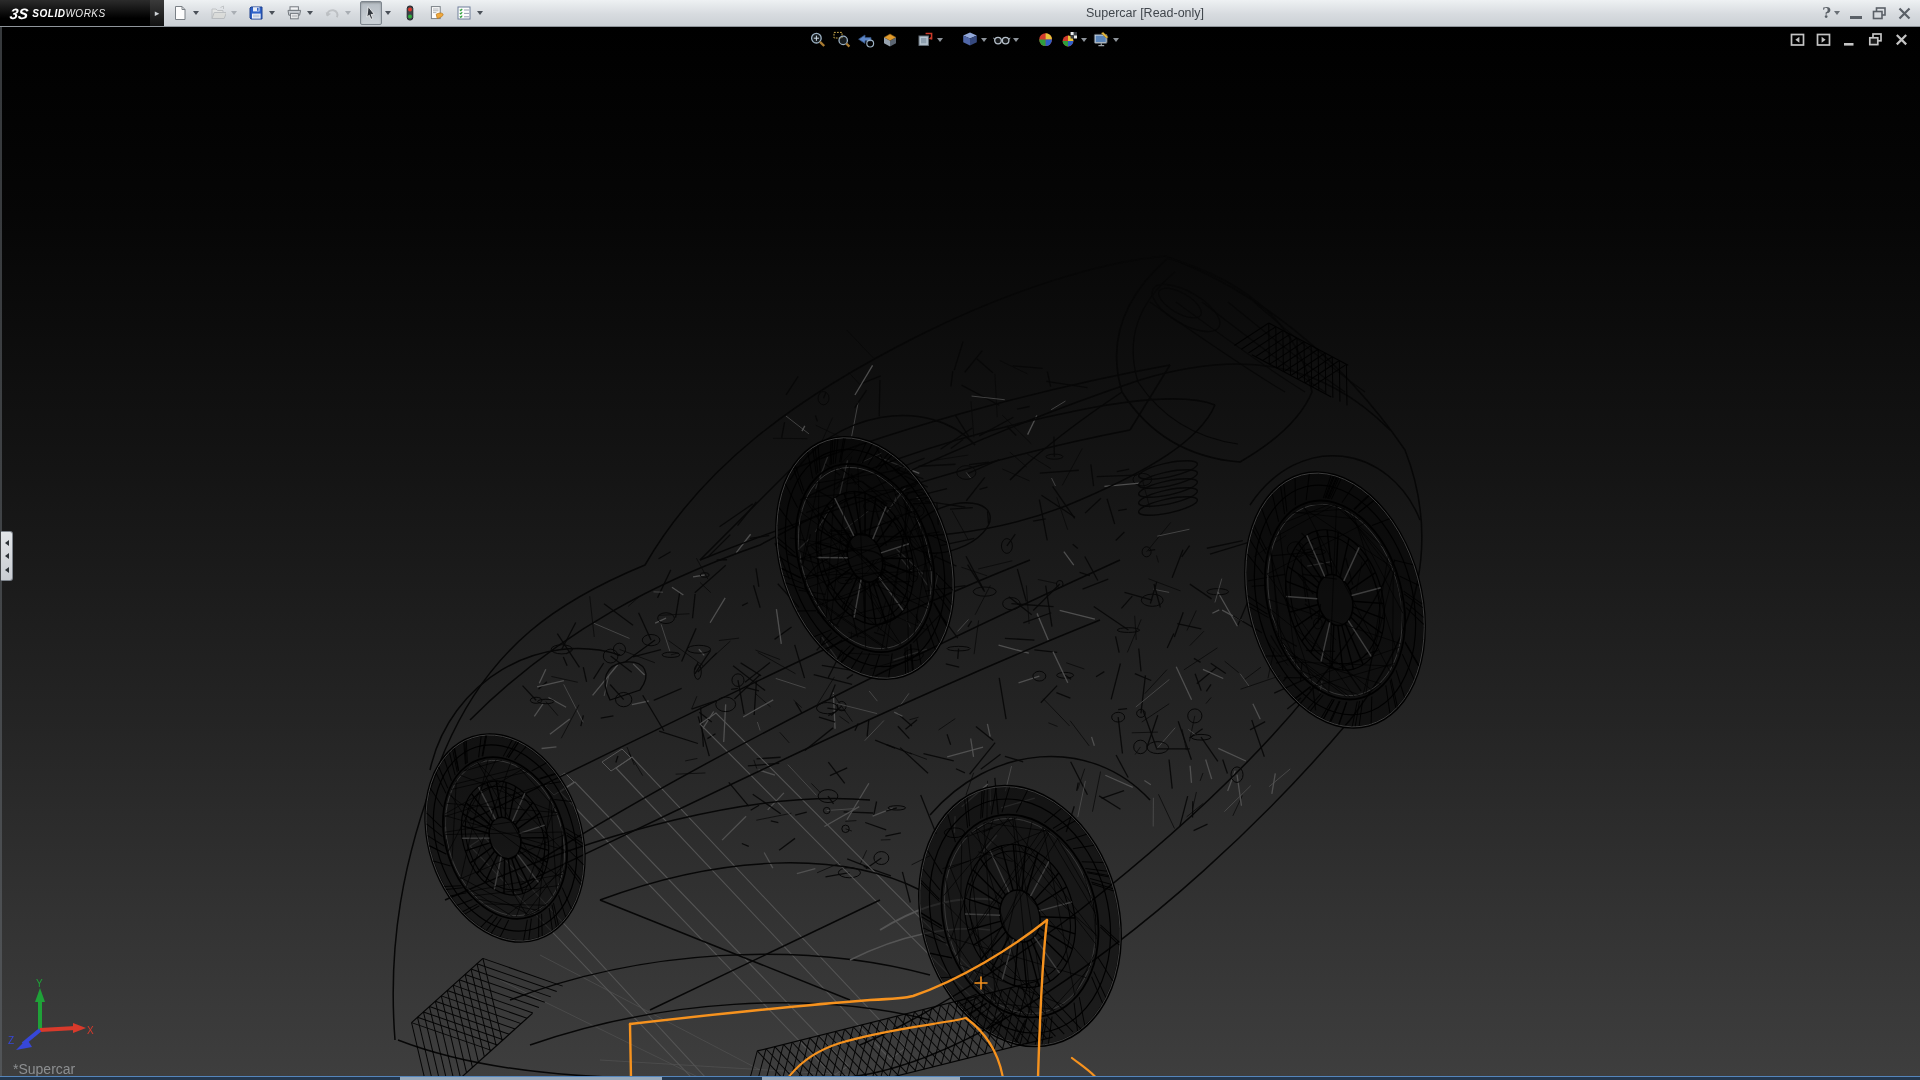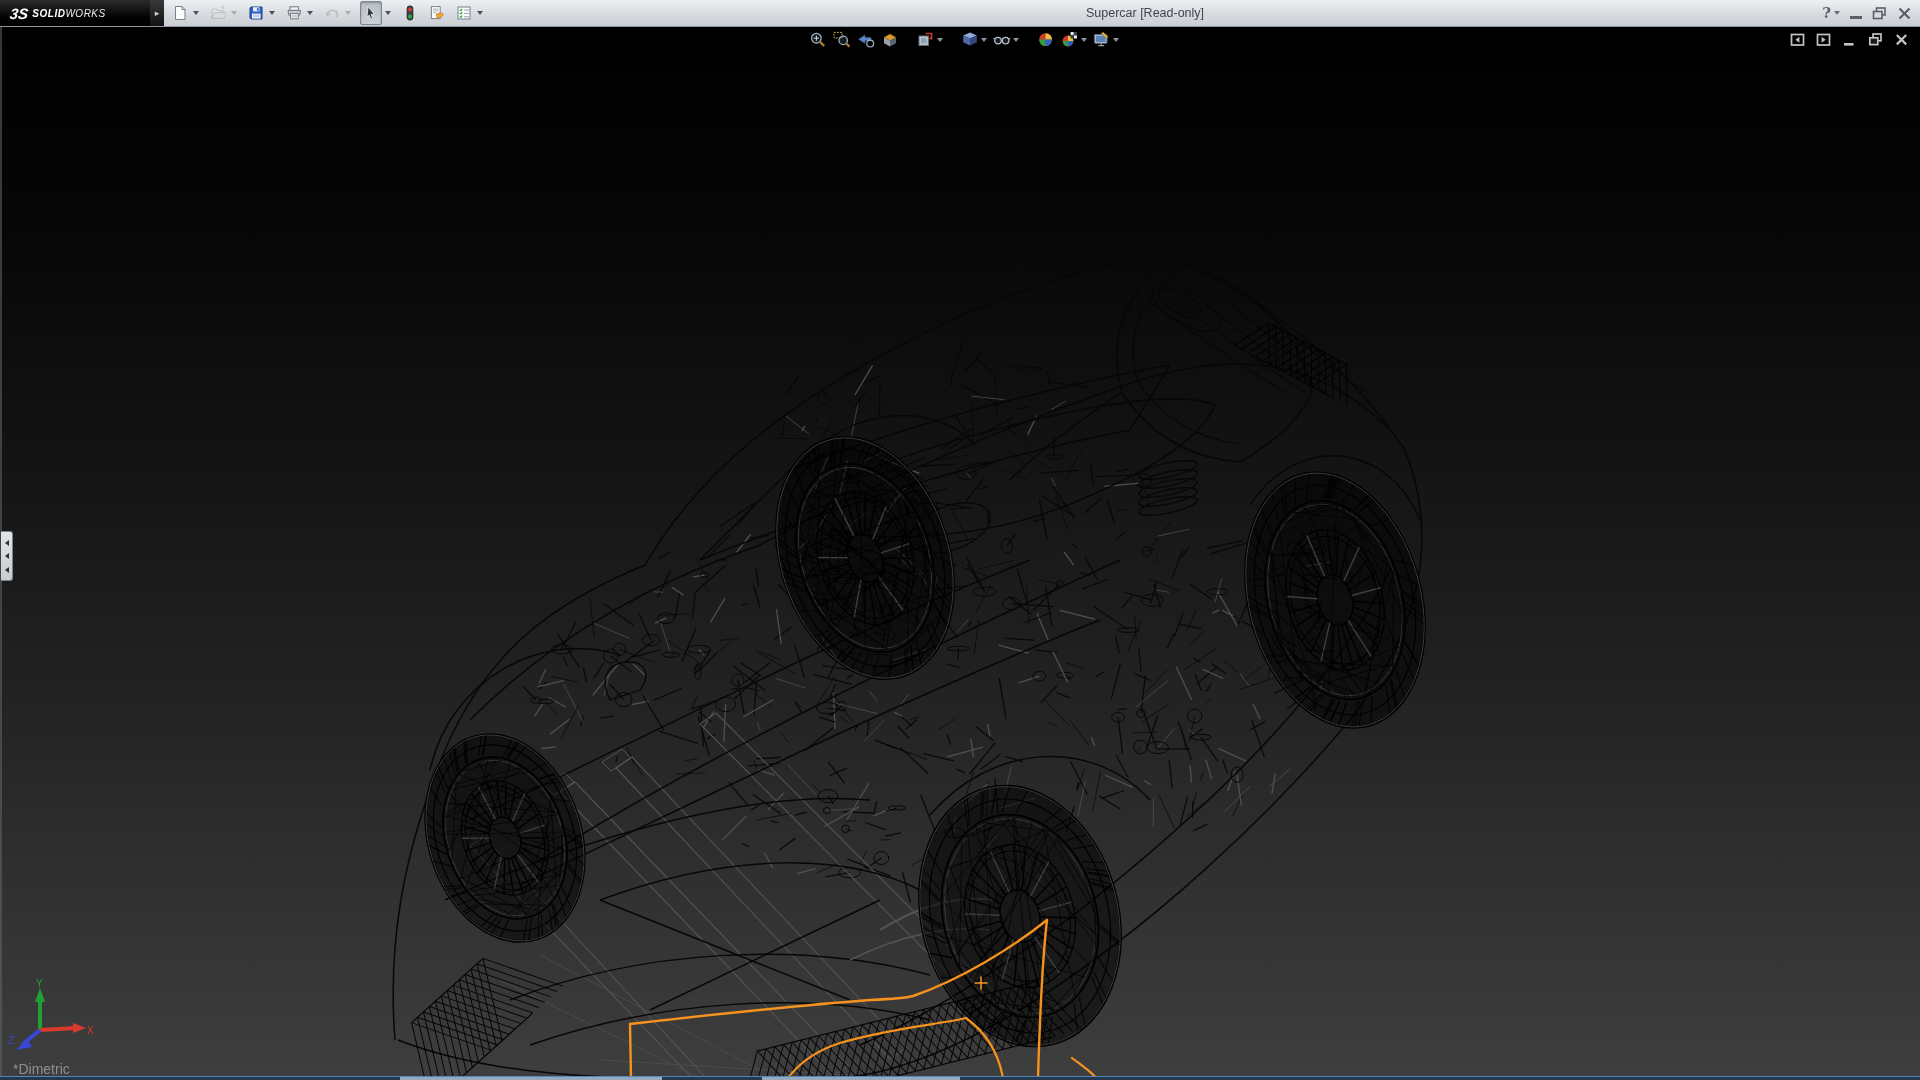--- a/index.html
+++ b/index.html
@@ -1648,20 +1648,20 @@
     <path d="M34 10 L29 24 L39 24 Z" fill="#1fa138"></path>
     <line x1="34" y1="52" x2="70" y2="50" stroke="#d93a2b" stroke-width="4"></line>
     <path d="M80 50 L67 45 L67 55 Z" fill="#d93a2b"></path>
     <line x1="34" y1="52" x2="17" y2="66" stroke="#3747d8" stroke-width="4"></line>
     <path d="M10 72 L21 61 L26 69 Z" fill="#3747d8"></path>
     <text x="30" y="9" font-size="10" fill="#1fa138">Y</text>
     <text x="81" y="56" font-size="10" fill="#d93a2b">X</text>
     <text x="2" y="66" font-size="10" fill="#3747d8">Z</text>
   </svg>
 
-  <div class="orientation-label">*Dimetric</div>
+  <div class="orientation-label">*Supercar</div>
 
   <div class="taskbar-sliver">
     <div class="topline"></div>
     <div class="seg" style="left:400px;width:262px;"></div>
     <div class="seg" style="left:762px;width:198px;"></div>
   </div>
 </div>
 
 </body></html>

